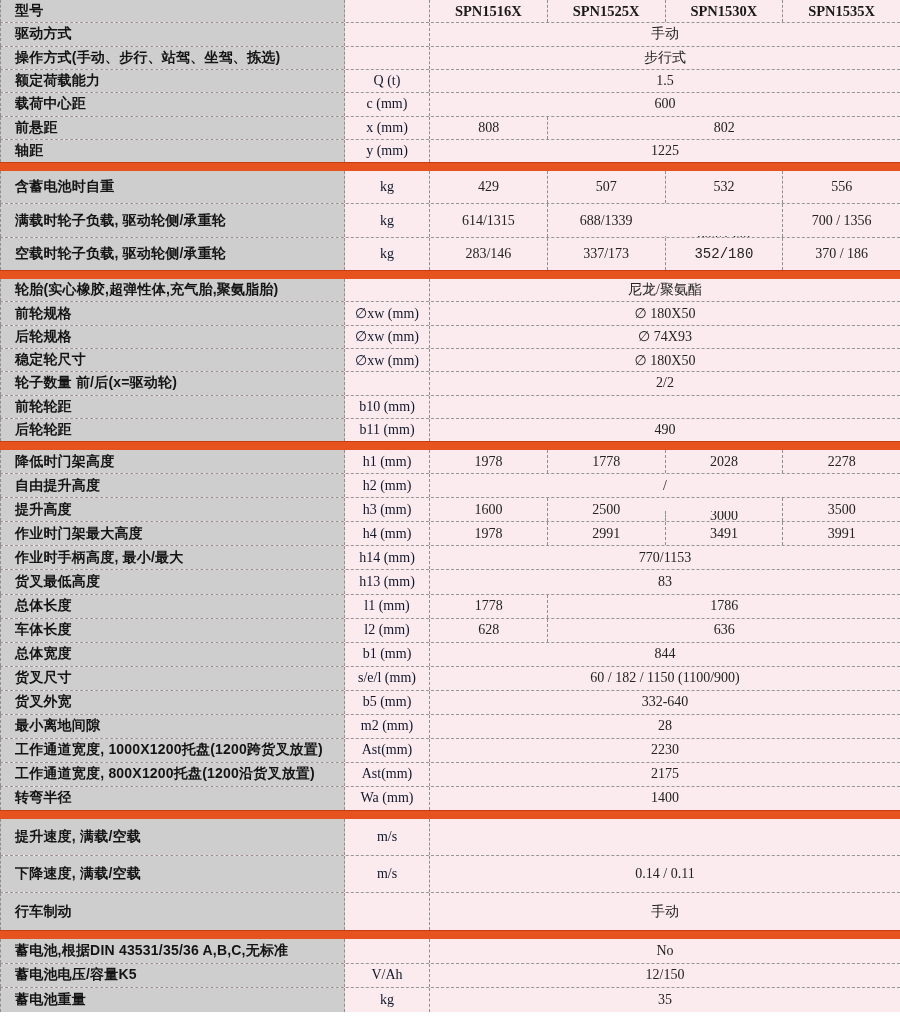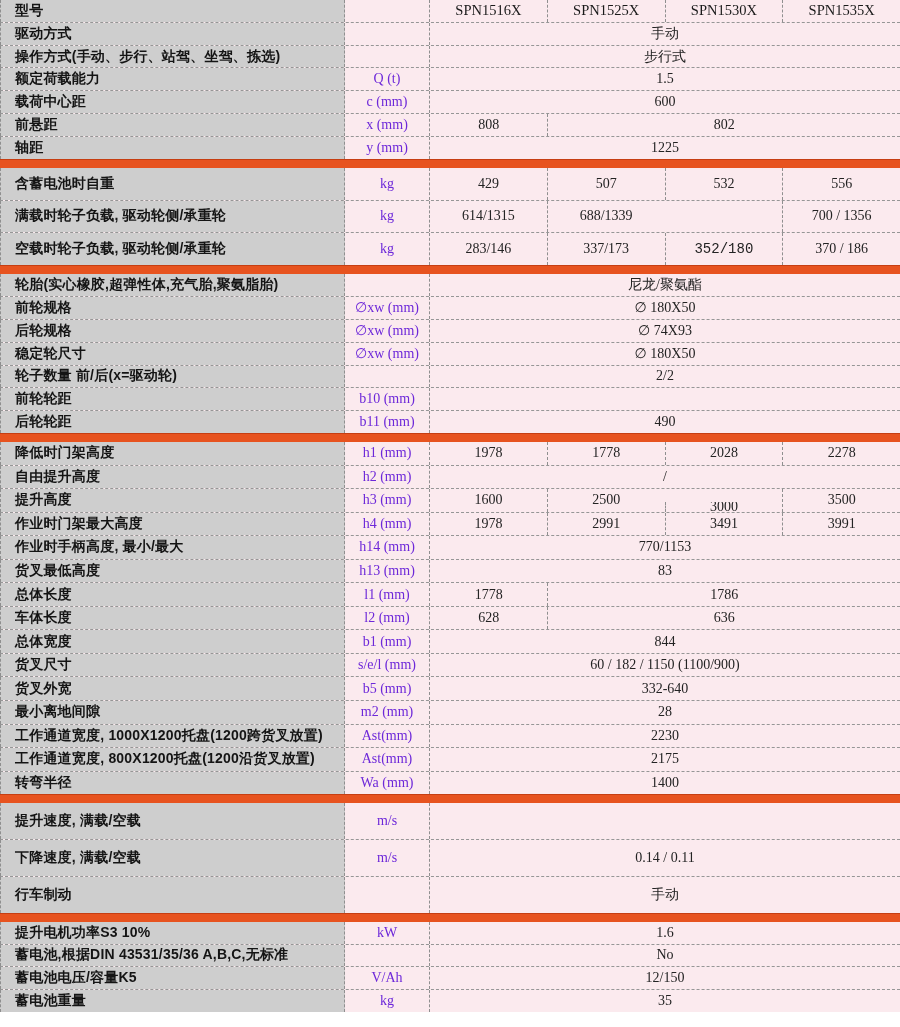--- a/index.html
+++ b/index.html
@@ -23,30 +23,30 @@
     border-right:1px dashed #8f8f8f;
     padding-left:14px;
     font-weight:bold; font-size:14px; color:#141414;
     letter-spacing:0.2px;
   }
   .unit-cell {
     width:85px; flex:0 0 85px;
     justify-content:center;
     border-right:1px dashed #8f8f8f;
     font-family:"Liberation Serif", serif;
-    font-size:14px; color:#6d28d9;
+    font-size:14px; color:#0f172a;
   }
   .data-area { flex:1 1 auto; display:flex; min-width:0; }
   .data-cell {
     flex-basis:0; justify-content:center;
     font-family:"Liberation Serif", serif;
     font-size:14px; color:#232323;
   }
   .data-cell.bl { border-left:1px dashed #8f8f8f; }
-  .header-row .data-cell { font-weight:normal; font-size:14.5px; color:#1a1a1a; }
+  .header-row .data-cell { font-weight:bold; font-size:14.5px; color:#1a1a1a; }
 </style>
 </head>
 <body>
 
 <div id="spec-table">
     <div class="section" style="flex-grow: 7;">
       <div class="row header-row">
         <div class="cell label-cell">型号</div>
         <div class="cell unit-cell"></div>
         <div class="data-area">
@@ -321,27 +321,20 @@
         <div class="cell label-cell">行车制动</div>
         <div class="cell unit-cell"></div>
         <div class="data-area">
           <div class="cell data-cell" style="flex-grow: 4;">手动</div>
         </div>
       </div>
     </div>
     <div class="bar"></div>
     <div class="section" style="flex-grow: 4;">
       <div class="row">
-        <div class="cell label-cell">提升电机功率S3 10%</div>
-        <div class="cell unit-cell">kW</div>
-        <div class="data-area">
-          <div class="cell data-cell" style="flex-grow: 4;">1.6</div>
-        </div>
-      </div>
-      <div class="row">
         <div class="cell label-cell">蓄电池,根据DIN 43531/35/36 A,B,C,无标准</div>
         <div class="cell unit-cell"></div>
         <div class="data-area">
           <div class="cell data-cell" style="flex-grow: 4;">No</div>
         </div>
       </div>
       <div class="row">
         <div class="cell label-cell">蓄电池电压/容量K5</div>
         <div class="cell unit-cell">V/Ah</div>
         <div class="data-area">

